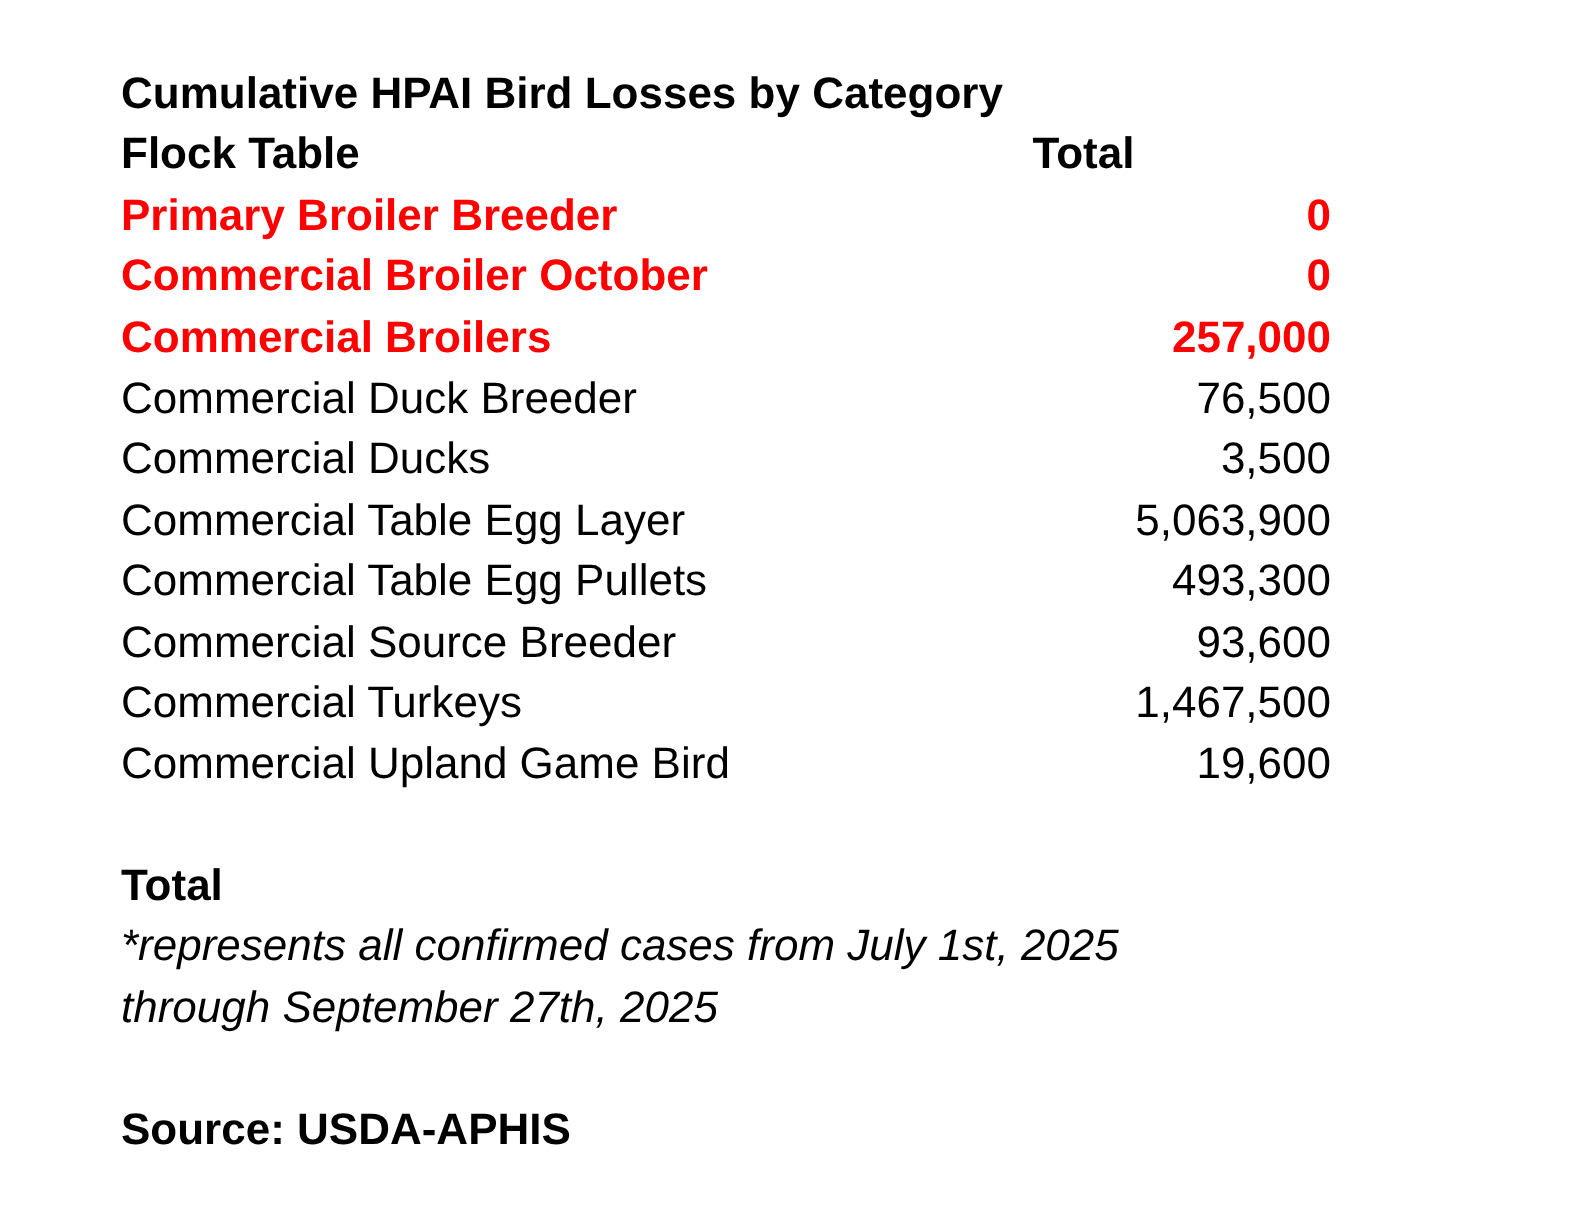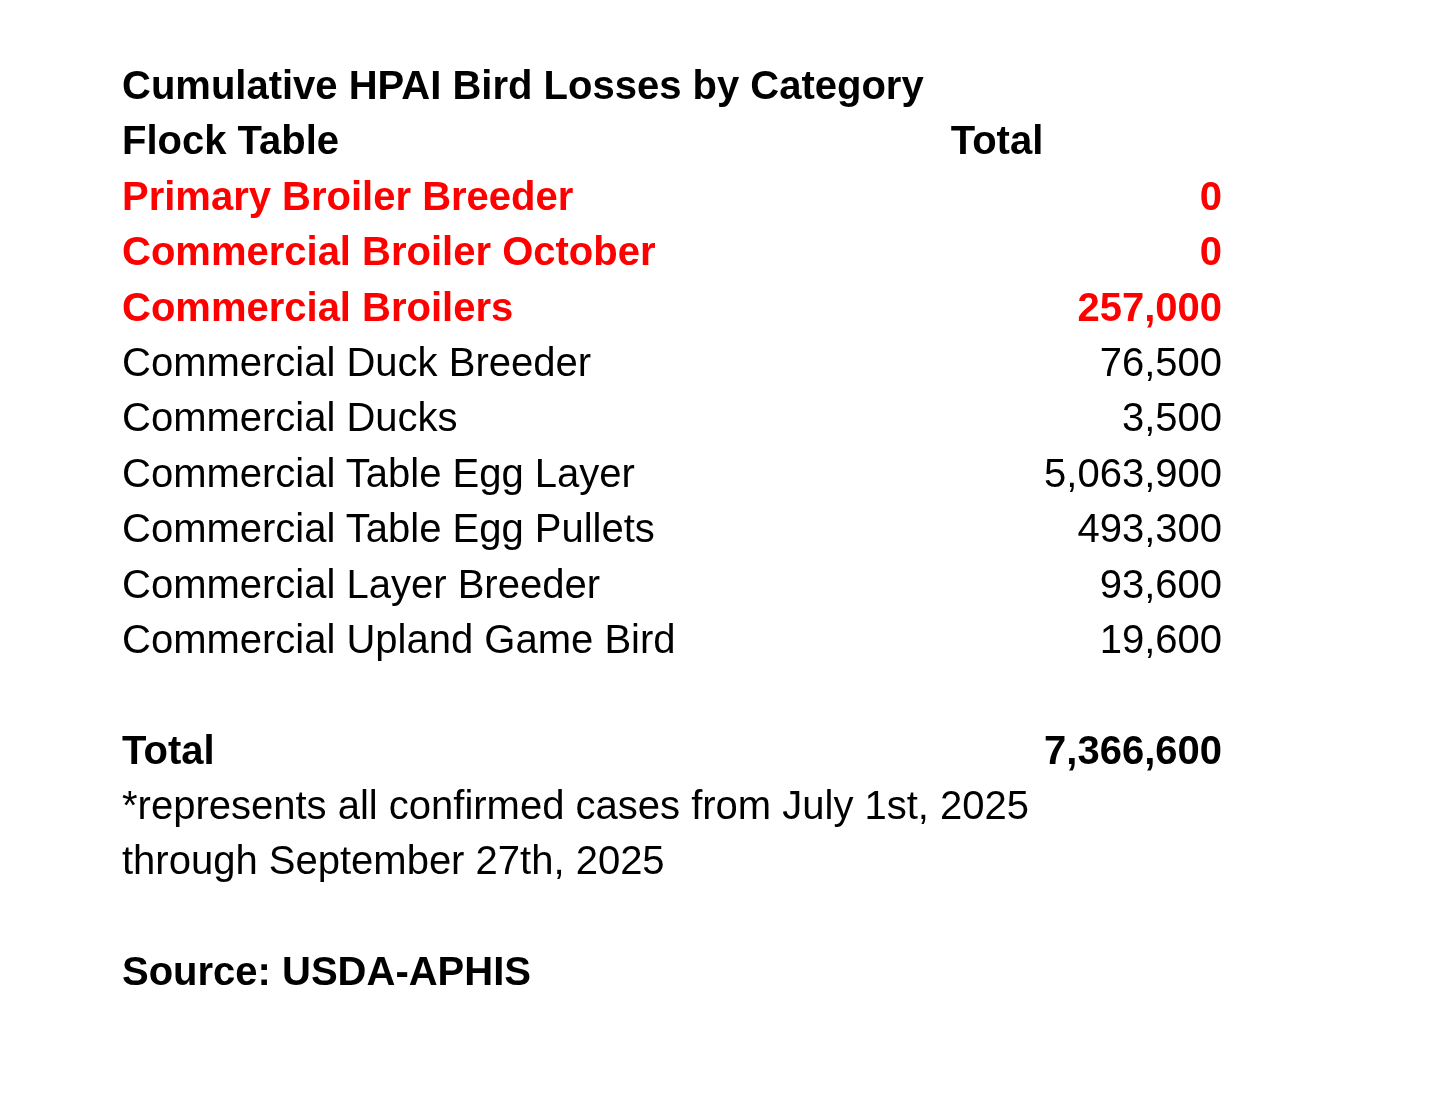--- a/index.html
+++ b/index.html
@@ -10,21 +10,21 @@
     width: 1446px;
     height: 1102px;
     background: #ffffff;
     color: #000000;
     font-family: "Liberation Sans", sans-serif;
     overflow: hidden;
     position: relative;
   }
   .sheet {
     position: absolute;
-    left: 122px;
+    left: 110px;
     top: 58px;
     width: 1100px;
   }
   .row {
     display: flex;
     height: 55.4px;
     align-items: center;
     font-size: 40px;
     line-height: 55.4px;
     white-space: nowrap;
@@ -52,20 +52,21 @@
   .row.highlight {
     color: var(--highlight-color, #ff0000);
     font-weight: bold;
     gap: 20px;
   }
   .total-row {
     font-weight: bold;
     margin-top: 55.4px;
   }
   .footnote-row {
+    font-style: italic;
   }
   .source-row {
     font-weight: bold;
     margin-top: 55.4px;
   }
 </style>
 </head>
 <body style="background: rgb(255, 255, 255); color: rgb(0, 0, 0);">
 
 <div class="sheet">
@@ -109,34 +110,37 @@
     <div class="cell-label">Commercial Table Egg Layer</div>
     <div class="cell-value">5,063,900</div>
   </div>
 
   <div class="row data-row">
     <div class="cell-label">Commercial Table Egg Pullets</div>
     <div class="cell-value">493,300</div>
   </div>
 
   <div class="row data-row">
-    <div class="cell-label">Commercial Layer Breeder</div>
+    <div class="cell-label">Commercial Source Breeder</div>
     <div class="cell-value">93,600</div>
   </div>
 
+  <div class="row data-row">
+    <div class="cell-label">Commercial Turkeys</div>
+    <div class="cell-value">1,467,500</div>
+  </div>
 
   <div class="row data-row">
     <div class="cell-label">Commercial Upland Game Bird</div>
     <div class="cell-value">19,600</div>
   </div>
 </div>
 
   <div class="row total-row">
     <div class="cell-label">Total</div>
-    <div class="cell-value">7,366,600</div>
   </div>
 
   <div class="row footnote-row">
     <div class="cell-label">*represents all confirmed cases from July 1st, 2025</div>
   </div>
   <div class="row footnote-row">
     <div class="cell-label">through September 27th, 2025</div>
   </div>
 
   <div class="row source-row">

